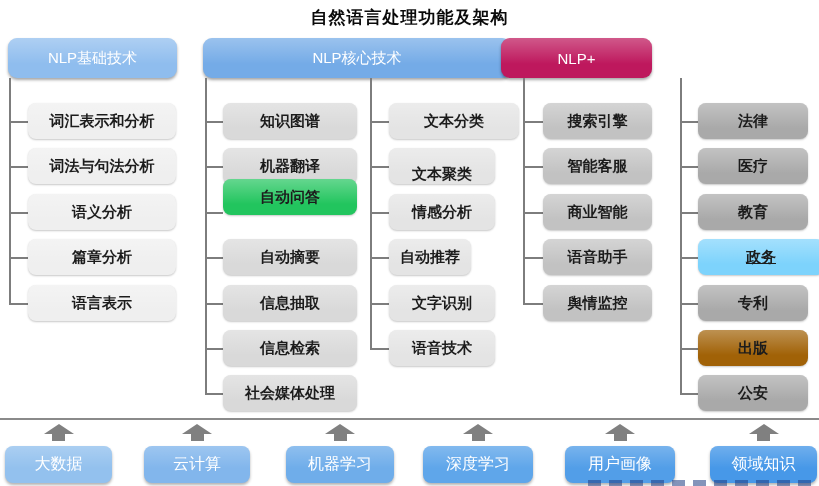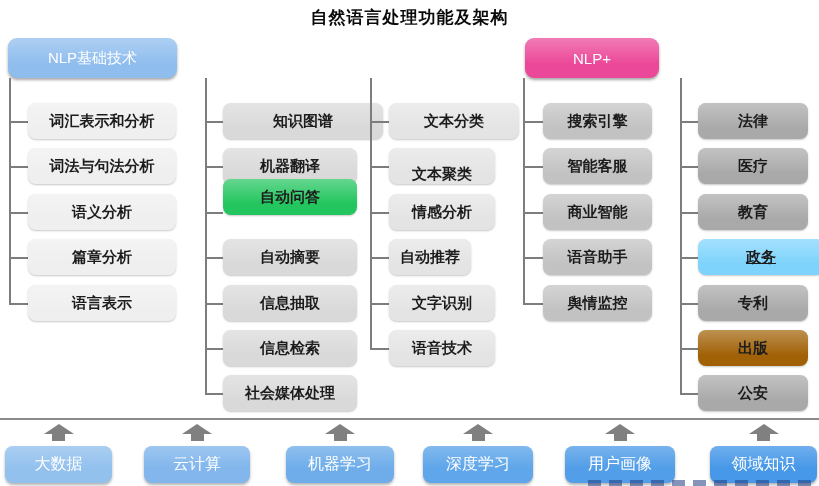--- a/index.html
+++ b/index.html
@@ -37,21 +37,24 @@
 </style>
 </head>
 <body>
 
 <div class="canvas">
   <div class="title">自然语言处理功能及架构</div>
 
   <div class="hdr" style="left: 8px; width: 169px; background: rgb(143, 189, 238);">
       <span>NLP基础技术</span>
     </div>
-  <div class="hdr" style="left: 525px; width: 134px; background: #ec4899;">
+  <div class="hdr" style="left: 203px; width: 308px; background: rgb(116, 171, 231);">
+      <span>NLP核心技术</span>
+    </div>
+  <div class="hdr" style="left: 501px; width: 151px; background: #be185d;">
       <span>NLP+</span>
     </div>
 
   <div id="tree">
       <div class="vline" style="left: 9px; top: 78px; width: 1.5px; height: 224.6px; background: rgb(125, 125, 125);"></div>
       <div class="stub" style="left: 9px; top: 121px; width: 19px; height: 1.5px; background: rgb(125, 125, 125);"></div>
       <div class="node" style="left: 28px; top: 103px; width: 148px; background: rgb(239, 239, 239);">
         <span>词汇表示和分析</span>
       </div>
       <div class="stub" style="left: 9px; top: 166px; width: 19px; height: 1.5px; background: rgb(125, 125, 125);"></div>
@@ -65,21 +68,21 @@
       <div class="stub" style="left: 9px; top: 257px; width: 19px; height: 1.5px; background: rgb(125, 125, 125);"></div>
       <div class="node" style="left: 28px; top: 239px; width: 148px; background: rgb(239, 239, 239);">
         <span>篇章分析</span>
       </div>
       <div class="stub" style="left: 9px; top: 303px; width: 19px; height: 1.5px; background: rgb(125, 125, 125);"></div>
       <div class="node" style="left: 28px; top: 285px; width: 148px; background: rgb(239, 239, 239);">
         <span>语言表示</span>
       </div>
       <div class="vline" style="left: 205px; top: 78px; width: 1.5px; height: 315.4px; background: rgb(125, 125, 125);"></div>
       <div class="stub" style="left: 205px; top: 121px; width: 18px; height: 1.5px; background: rgb(125, 125, 125);"></div>
-      <div class="node" style="left: 223px; top: 103px; width: 160px; background: rgb(217, 217, 217);">
+      <div class="node" style="left: 223px; top: 103px; width: 134px; background: rgb(217, 217, 217);">
         <span>知识图谱</span>
       </div>
       <div class="stub" style="left: 205px; top: 166px; width: 18px; height: 1.5px; background: rgb(125, 125, 125);"></div>
       <div class="node" style="left: 223px; top: 148px; width: 134px; background: rgb(217, 217, 217);">
         <span>机器翻译</span>
       </div>
       <div class="stub" style="left: 205px; top: 212px; width: 18px; height: 1.5px; background: rgb(125, 125, 125);"></div>
       <div class="node" style="left: 223px; top: 179px; width: 134px; background: #22c55e;">
         <span>自动问答</span>
       </div>

